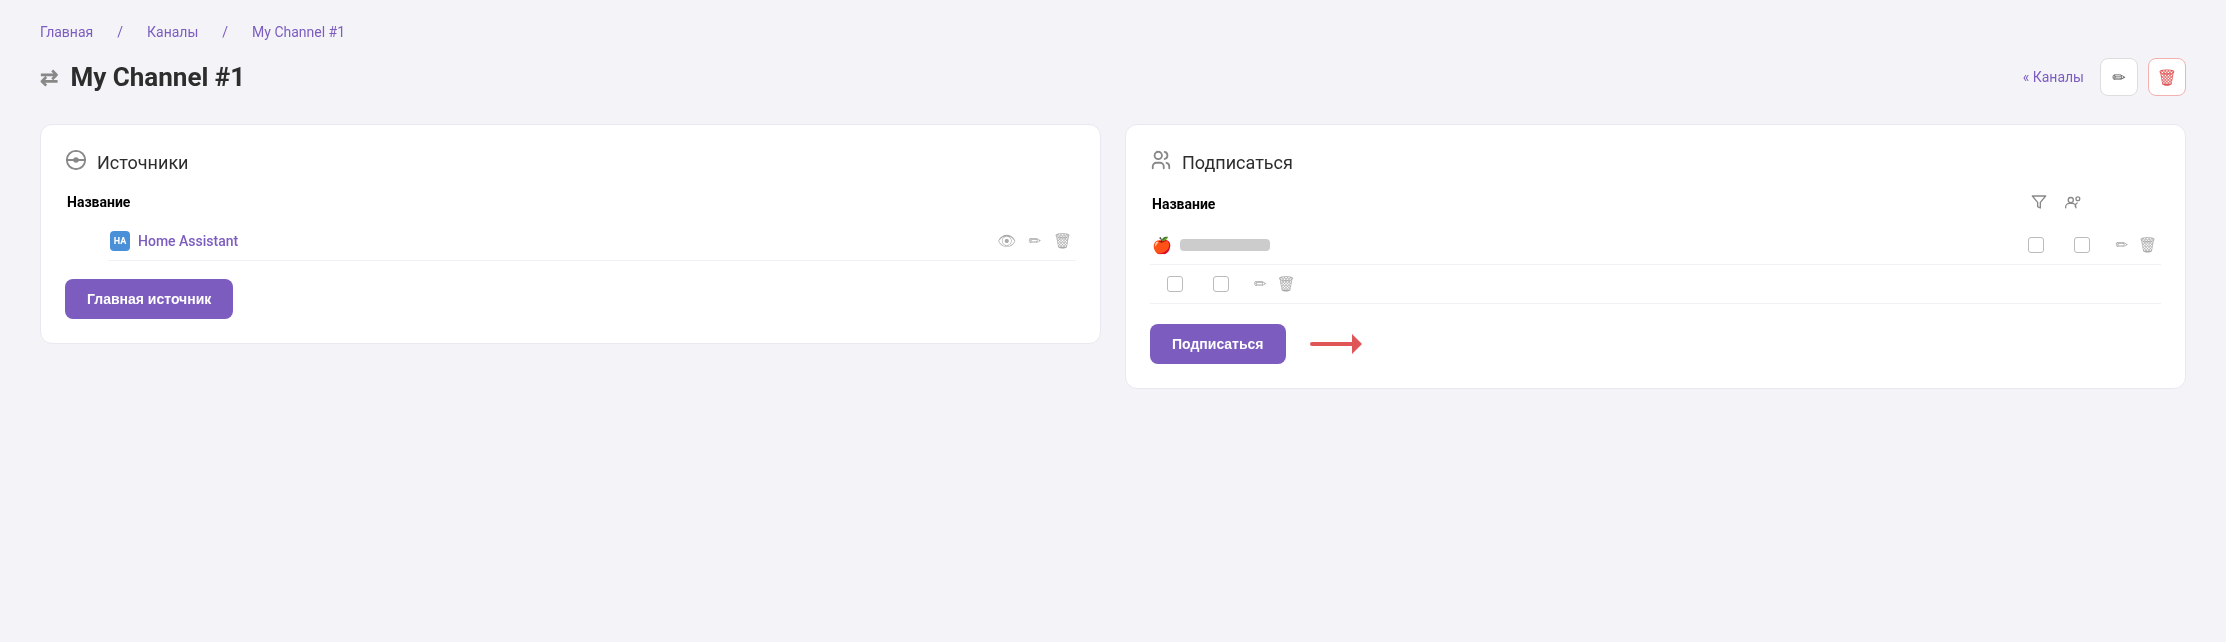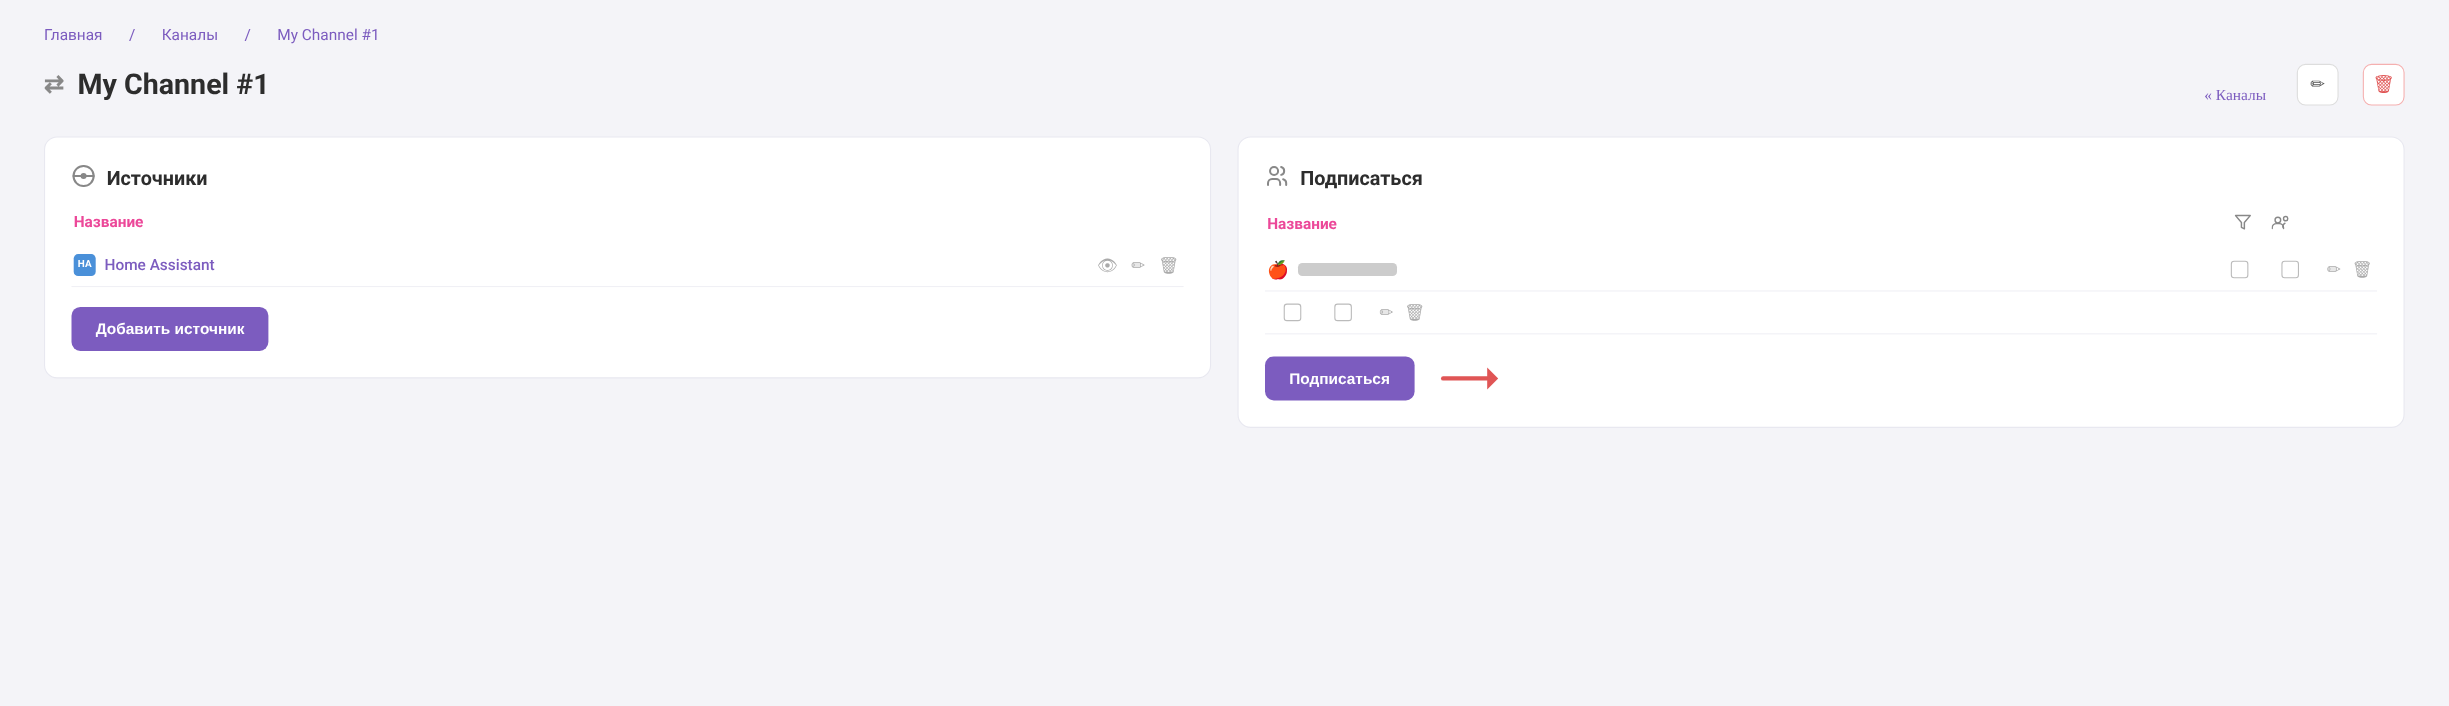--- a/index.html
+++ b/index.html
@@ -33,23 +33,22 @@
       font-size: 26px;
       font-weight: 700;
       color: #2d2d2d;
     }
     .page-title-icon {
       font-size: 22px;
       color: #888;
     }
     .header-actions {
       display: flex;
-      align-items: flex-end;
-      gap: 22px;
-      font-family: Liberation Serif, serif;
+      align-items: center;
+      gap: 10px;
     }
     .back-link {
       font-size: 14px;
       color: #7c5cbf;
       cursor: pointer;
       margin-right: 6px;
     }
     .icon-btn {
       width: 38px;
       height: 38px;
@@ -75,43 +74,44 @@
       border-radius: 12px;
       border: 1.5px solid #e8e8f0;
       padding: 24px;
       flex: 1;
     }
     .card-header {
       display: flex;
       align-items: center;
       gap: 10px;
       font-size: 18px;
-      font-weight: 700;
+      font-weight: 400;
       color: #2d2d2d;
       margin-bottom: 18px;
       text-align: center;
     }
     .card-header-icon {
       font-size: 20px;
       color: #888;
     }
     .col-header {
       font-weight: 700;
       font-size: 14px;
-      color: #ec4899;
+      color: #000000;
       margin-bottom: 12px;
       padding-left: 2px;
     }
     .source-row {
       display: flex;
       align-items: center;
       justify-content: space-between;
       padding: 8px 2px;
       border-bottom: 1px solid #f0f0f5;
       margin-bottom: 18px;
+      margin-left: 43px;
     }
     .source-name {
       display: flex;
       align-items: center;
       gap: 8px;
       font-size: 14px;
       color: #7c5cbf;
       cursor: pointer;
       font-weight: 500;
     }
@@ -299,21 +299,21 @@
           <span style="font-size:9px;">HA</span>
         </div>
         <span>Home Assistant</span>
       </div>
       <div class="row-actions">
         <span class="row-action-icon" title="View">👁</span>
         <span class="row-action-icon" title="Edit">✏</span>
         <span class="row-action-icon danger" title="Delete">🗑</span>
       </div>
     </div>
-    <button class="btn-primary">Добавить источник</button>
+    <button class="btn-primary">Главная источник</button>
   </div>
 
   <div class="card">
     <div class="card-header">
       <span class="card-header-icon">
         <svg width="22" height="22" viewBox="0 0 24 24" fill="none" stroke="#888" stroke-width="2" stroke-linecap="round" stroke-linejoin="round">
           <circle cx="9" cy="7" r="4"></circle>
           <path d="M3 21v-2a4 4 0 0 1 4-4h4a4 4 0 0 1 4 4v2"></path>
           <path d="M16 3.13a4 4 0 0 1 0 7.75"></path>
           <path d="M21 21v-2a4 4 0 0 0-3-3.85"></path>

